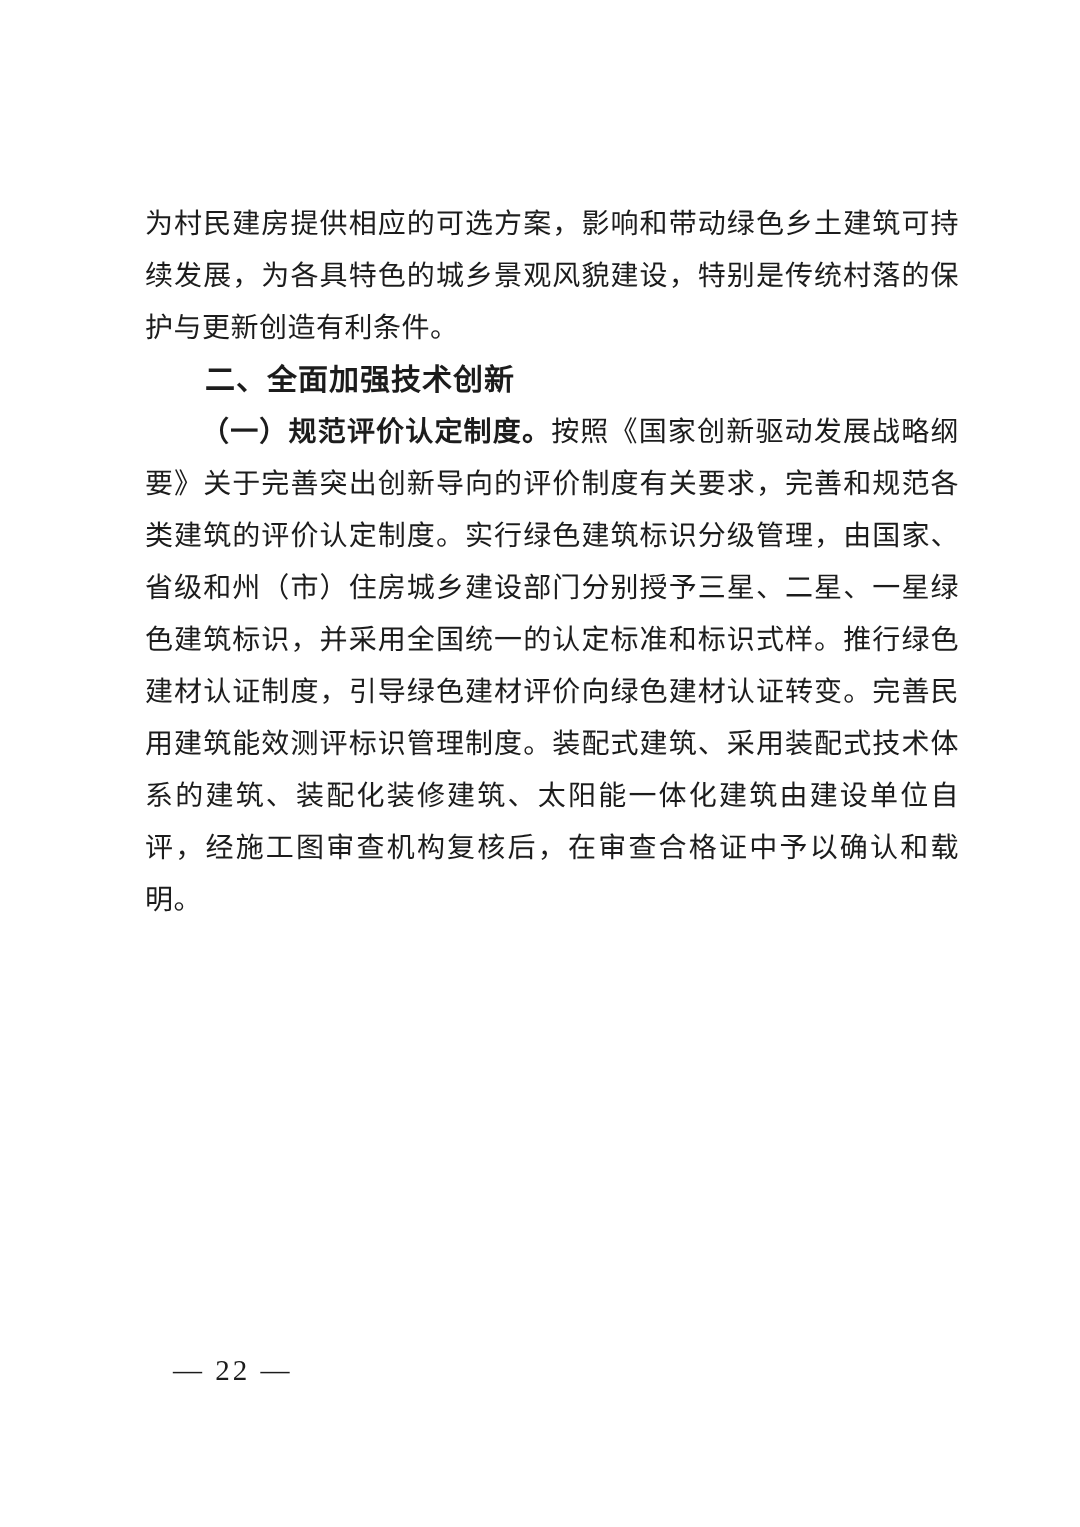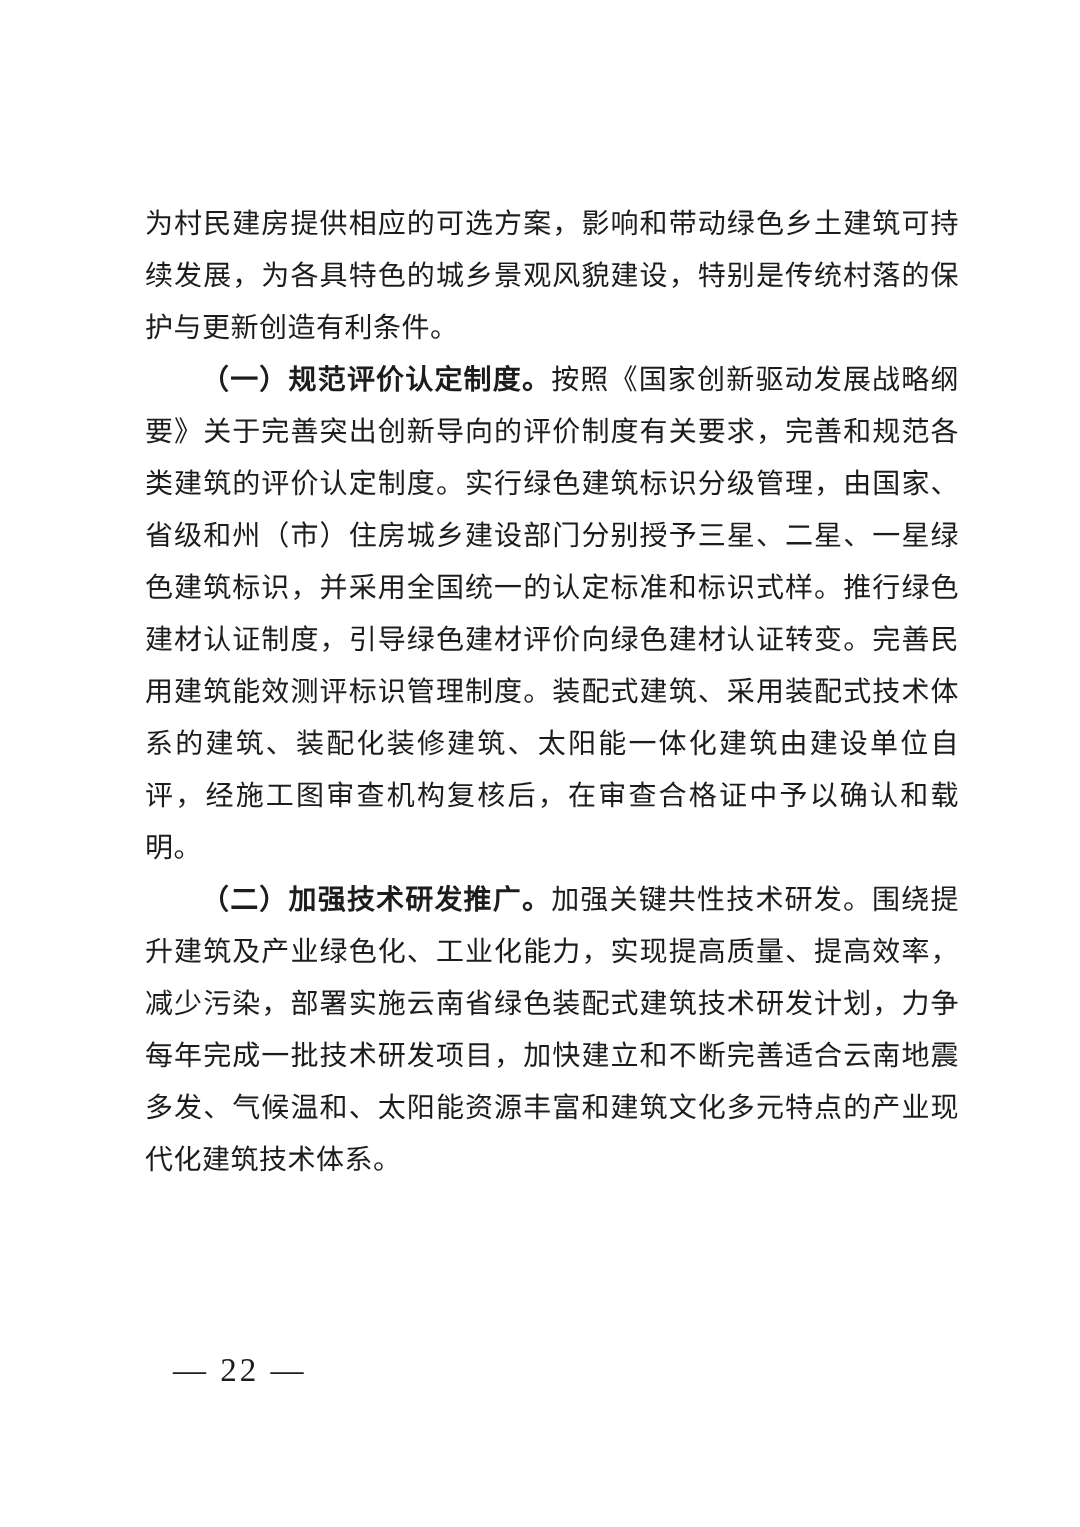--- a/index.html
+++ b/index.html
@@ -44,37 +44,37 @@
     line-height: 52px;
     font-weight: bold;
     font-family: "Liberation Sans", sans-serif;
     text-indent: 2em;
     letter-spacing: 1px;
   }
   .footer {
     position: absolute;
     left: 173px;
     top: 1350px;
-    font-size: 33px;
+    font-size: 29px;
     line-height: 40px;
     letter-spacing: 3px;
     color: #1c1c1c;
     font-family: "Liberation Serif", serif;
   }
 </style>
 </head>
 <body>
 
 <div class="page">
   <div class="content">
 
     <p class="body-text no-indent">为村民建房提供相应的可选方案，影响和带动绿色乡土建筑可持续发展，为各具特色的城乡景观风貌建设，特别是传统村落的保护与更新创造有利条件。</p>
 
+    <h2 class="section-heading">二、全面加强技术创新</h2>
 
     <p class="body-text"><span class="lead">（一）规范评价认定制度。</span><span>按照《国家创新驱动发展战略纲要》关于完善突出创新导向的评价制度有关要求，完善和规范各类建筑的评价认定制度。实行绿色建筑标识分级管理，由国家、省级和州（市）住房城乡建设部门分别授予三星、二星、一星绿色建筑标识，并采用全国统一的认定标准和标识式样。推行绿色建材认证制度，引导绿色建材评价向绿色建材认证转变。完善民用建筑能效测评标识管理制度。装配式建筑、采用装配式技术体系的建筑、装配化装修建筑、太阳能一体化建筑由建设单位自评，经施工图审查机构复核后，在审查合格证中予以确认和载明。</span></p>
 
-    <p class="body-text"><span class="lead">（二）加强技术研发推广。</span><span>加强关键共性技术研发。围绕提升建筑及产业绿色化、工业化能力，实现提高质量、提高效率，减少污染，部署实施云南省绿色装配式建筑技术研发计划，力争每年完成一批技术研发项目，加快建立和不断完善适合云南地震多发、气候温和、太阳能资源丰富和建筑文化多元特点的产业现代化建筑技术体系。</span></p>
 
 
   </div>
 
   <div class="footer">— 22 —</div>
 </div>
 
 </body></html>

